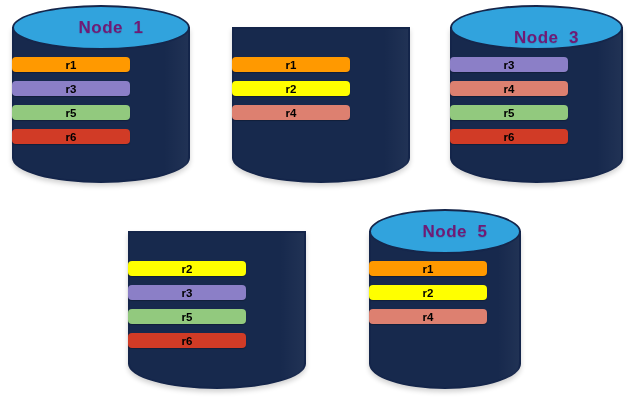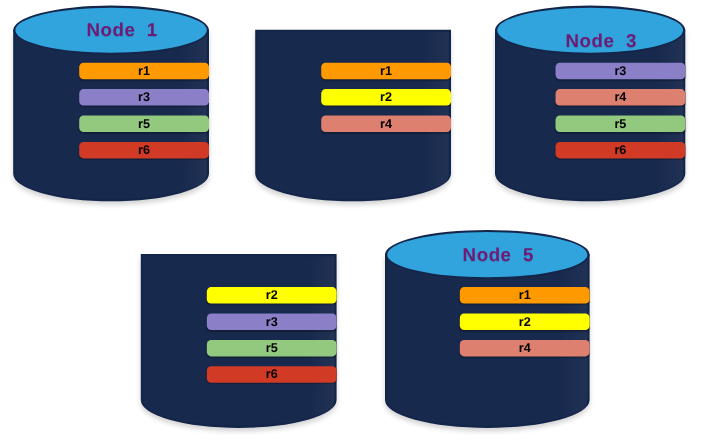--- a/index.html
+++ b/index.html
@@ -79,21 +79,21 @@
 
   
   .replicas {
     position: absolute;
     left: 0;
     top: 52px;
     width: 100%;
     z-index: 4;
     display: flex;
     flex-direction: column;
-    align-items: flex-end;
+    align-items: flex-start;
   }
   .replica {
     width: 118px;
     height: 15px;
     border-radius: 4px;
     margin-bottom: 9px;
     display: flex;
     align-items: center;
     justify-content: center;
     font-size: 11.5px;
@@ -171,21 +171,21 @@
           <span>r3</span>
         </div>
         <div class="replica" style="background: rgb(146, 201, 126); color: rgb(0, 0, 0);">
           <span>r5</span>
         </div>
         <div class="replica" style="background: rgb(209, 59, 38); color: rgb(0, 0, 0);">
           <span>r6</span>
         </div>
       </div>
     </div>
-    <div class="node" style="left: 350px; top: 209px; width: 186px; height: 180px;">
+    <div class="node" style="left: 369px; top: 209px; width: 152px; height: 180px;">
       <div class="cyl-body" style="background: rgb(23, 41, 77);"></div>
       <div class="cyl-top" style="background: rgb(49, 163, 221);">
         <span class="node-label">Node  5</span>
       </div>
       <div class="replicas">
         <div class="replica" style="background: rgb(255, 153, 0); color: rgb(0, 0, 0);">
           <span>r1</span>
         </div>
         <div class="replica" style="background: rgb(255, 255, 0); color: rgb(0, 0, 0);">
           <span>r2</span>

